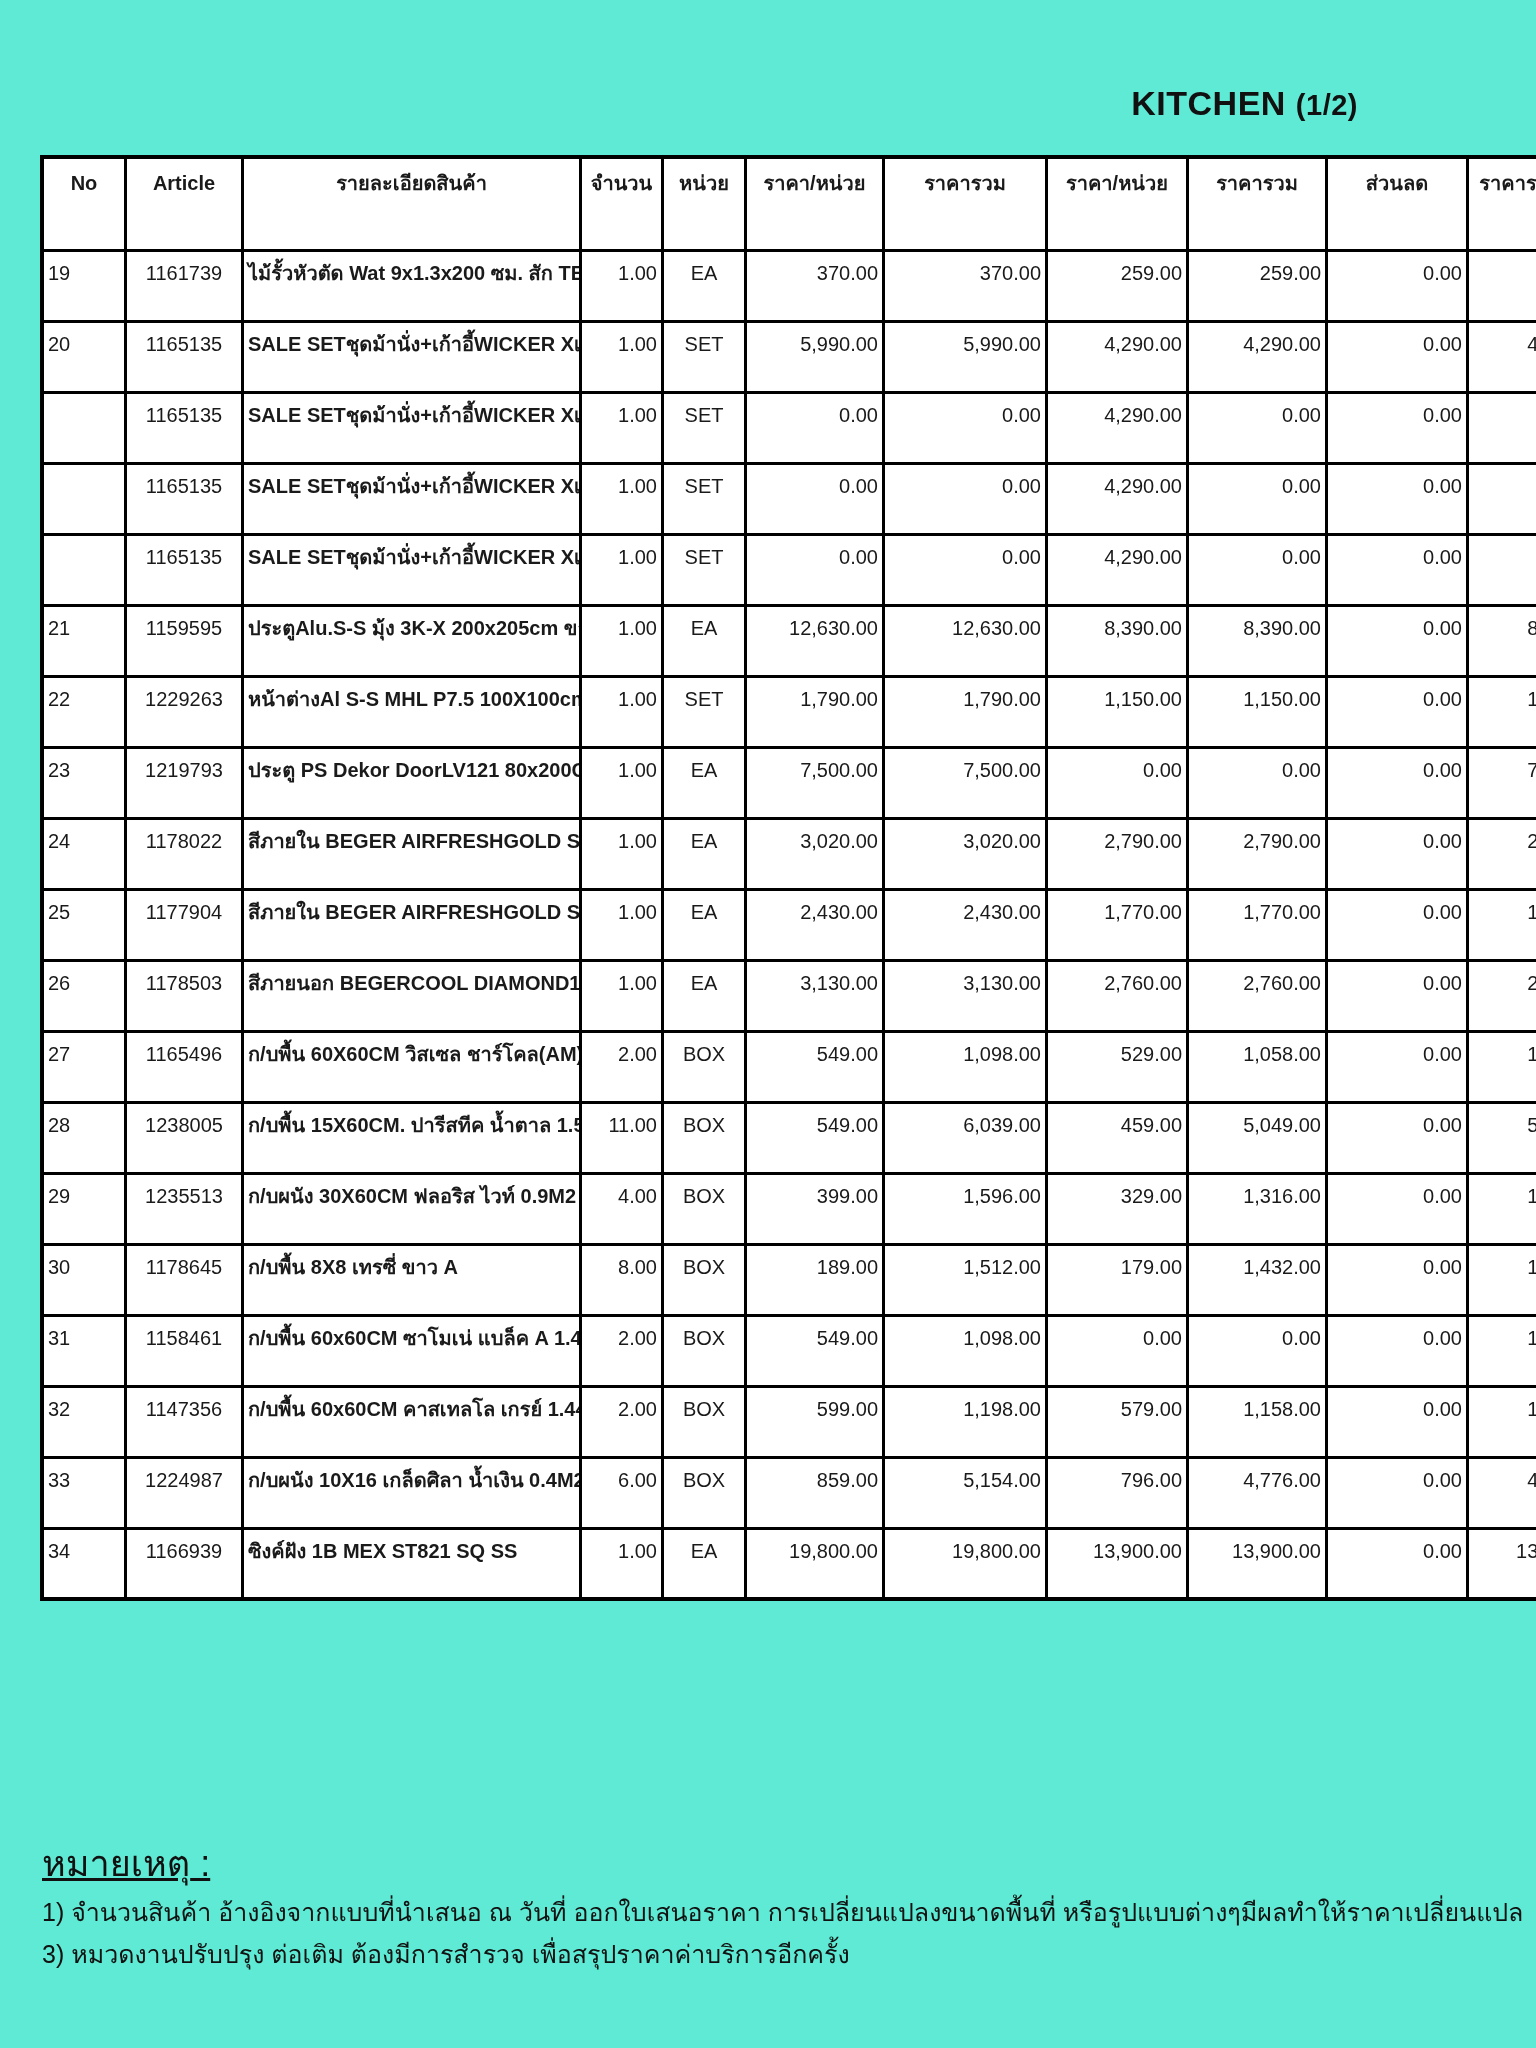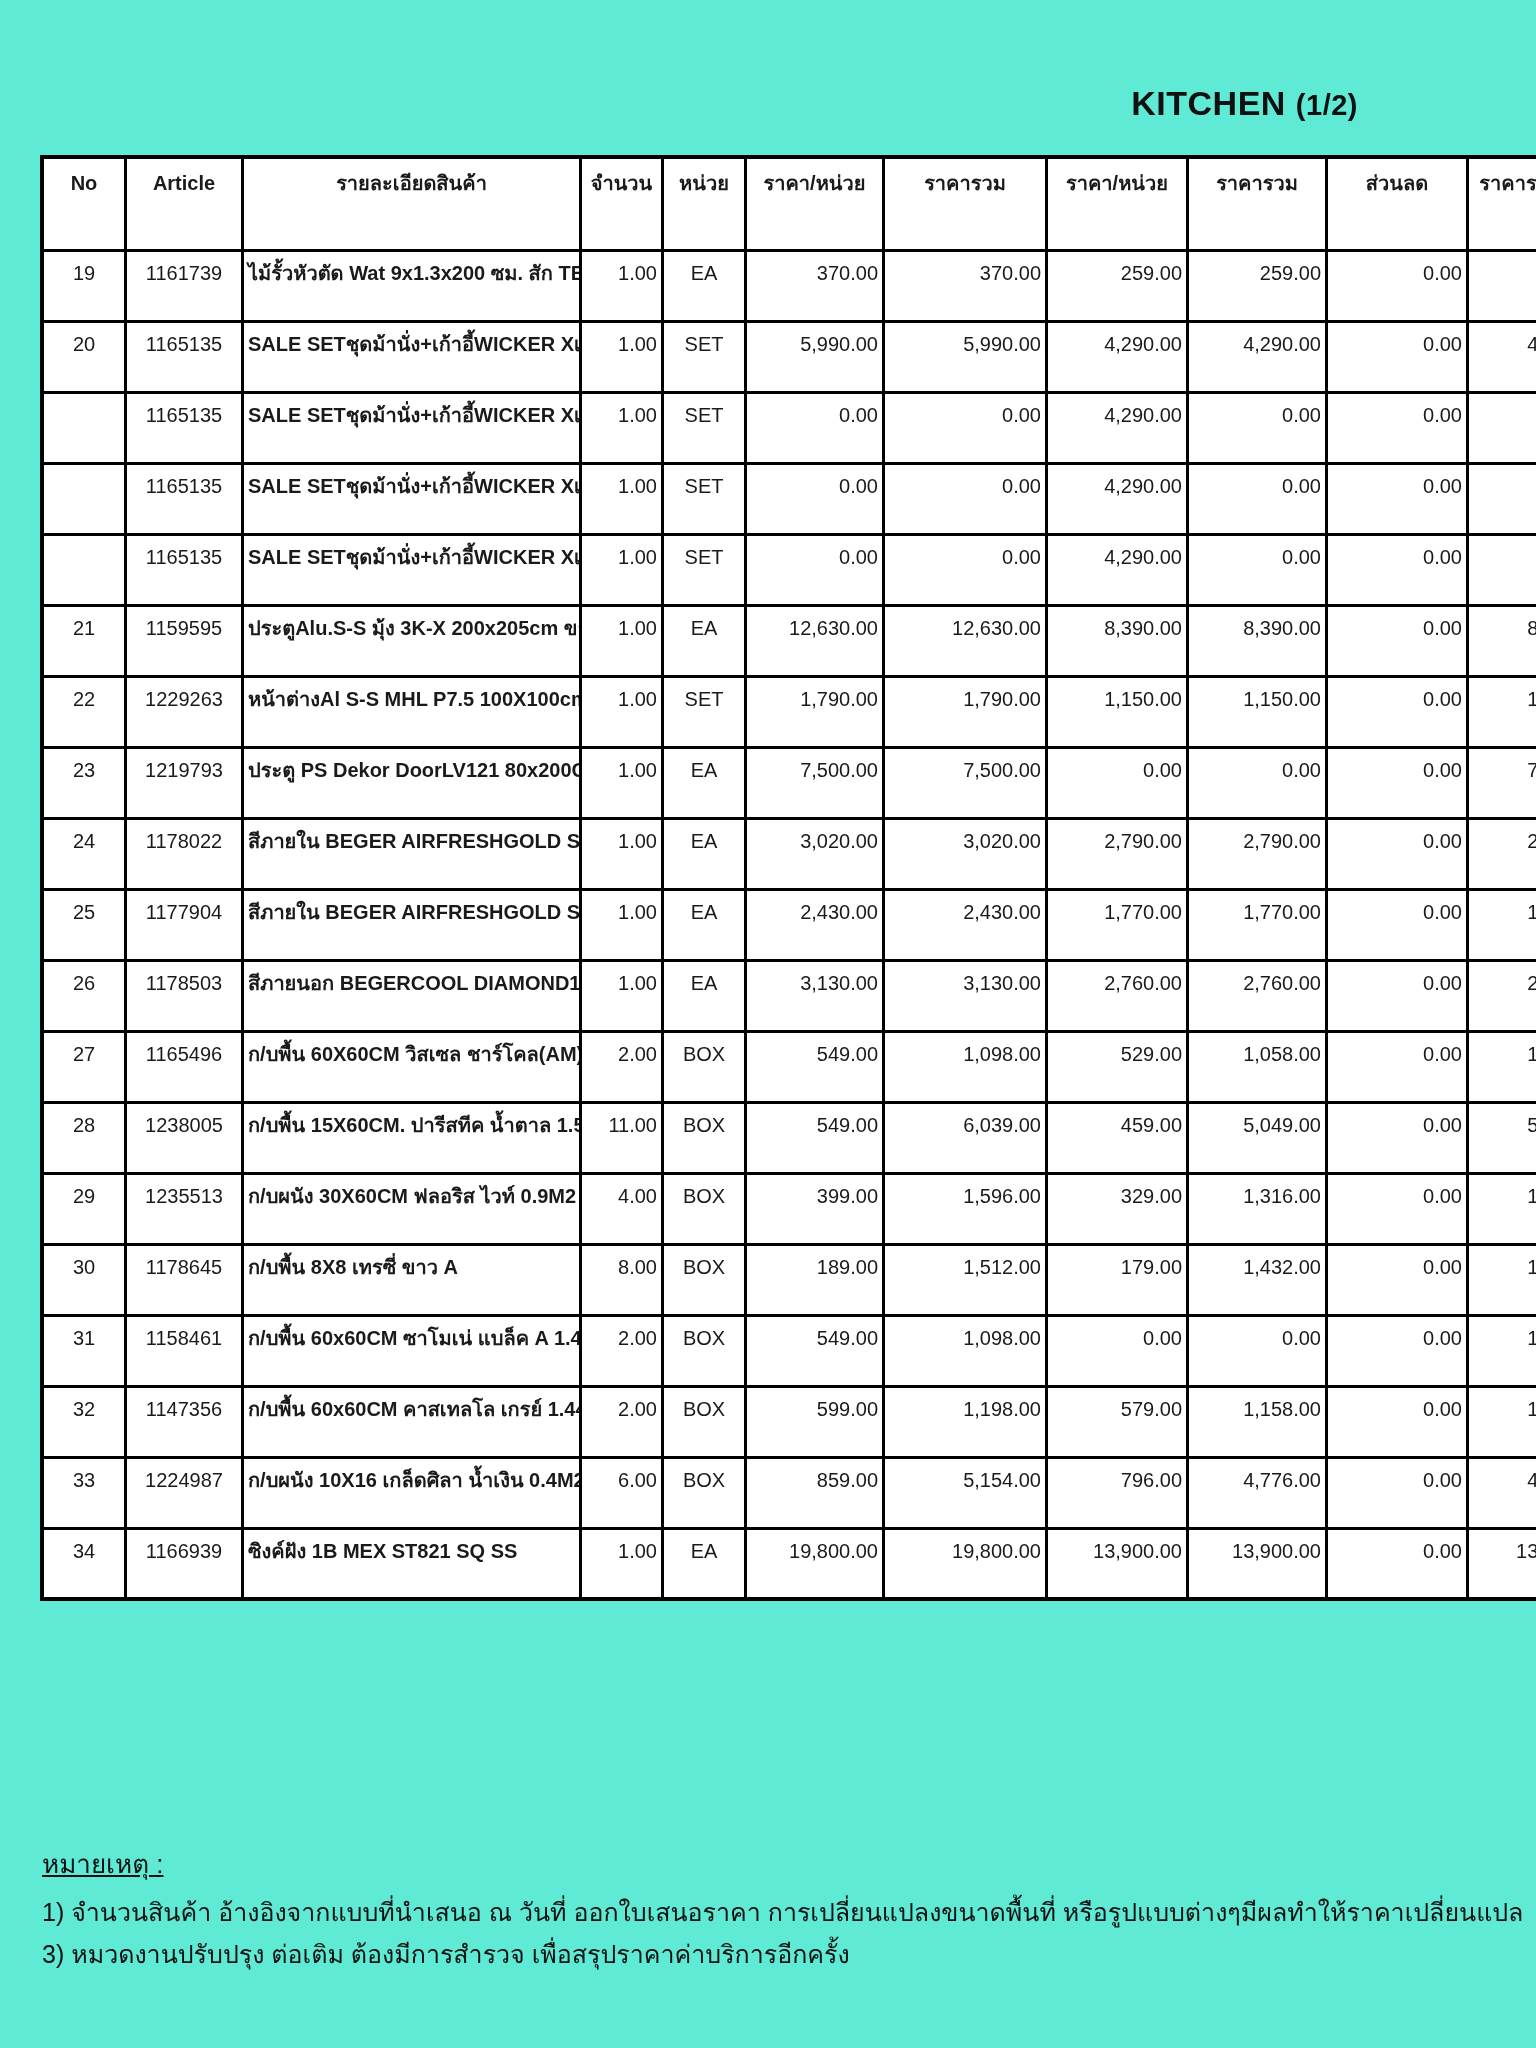--- a/index.html
+++ b/index.html
@@ -35,40 +35,40 @@
     background:#fff;
     line-height:1.25;
   }
   .quote thead tr { height:93px; }
   .quote tbody tr { height:71px; }
   .quote th {
     font-weight:bold; text-align:center; font-size:20px;
     padding-top:12px; white-space:nowrap;
   }
   
-  .c0  { width:72px;  text-align:center; }
+  .c0  { width:72px;  text-align:left; }
   .c1  { width:106px; text-align:center; }
   .c2  { width:327px; text-align:left; padding-left:7px; padding-right:0;
          font-size:19px; white-space:nowrap;font-weight:bold; }
   th.c2{ text-align:center; }
   .c3  { width:71px;  text-align:right; padding-right:9px; }
   .c4  { width:72px;  text-align:center; }
   .c5  { width:127px; text-align:right; padding-right:9px; }
   .c6  { width:152px; text-align:right; padding-right:9px; }
   .c7  { width:130px; text-align:right; padding-right:9px; }
   .c8  { width:128px; text-align:right; padding-right:9px; }
   .c9  { width:130px; text-align:right; padding-right:9px; }
   .c10 { width:132px; text-align:right; padding-right:9px; }
 
   .notes {
     position:absolute; left:42px; top:1843px;
     font-size:25px; color:#111; line-height:42px;
     white-space:nowrap; width:1480px; overflow:hidden;
   }
-  .notes-heading { font-size:26px; margin-bottom:6px;text-decoration:underline; }
+  .notes-heading { font-size:36px; margin-bottom:6px;text-decoration:underline; }
   .notes-heading .u { text-decoration:underline; }
 </style>
 </head>
 <body>
 
 <div class="page">
 
   <div class="title">
     <span>KITCHEN</span>
     <span class="title-page">(1/2)</span>

